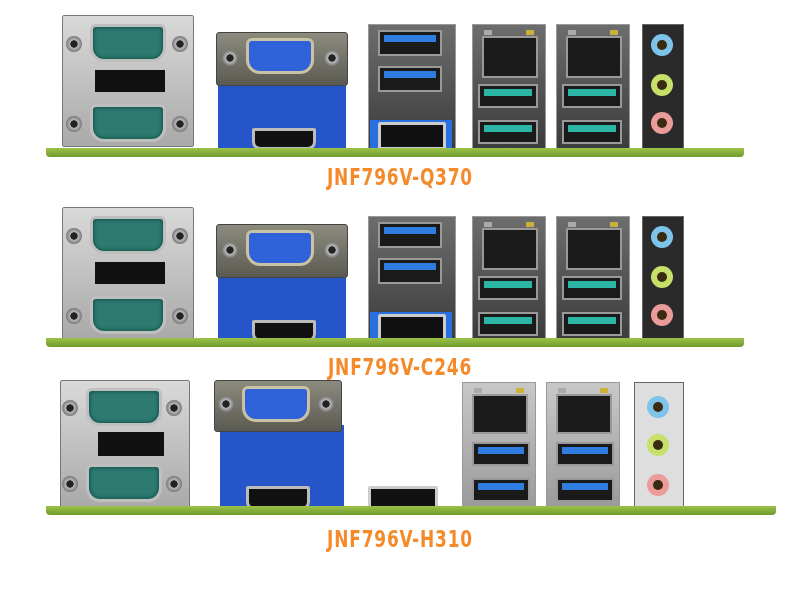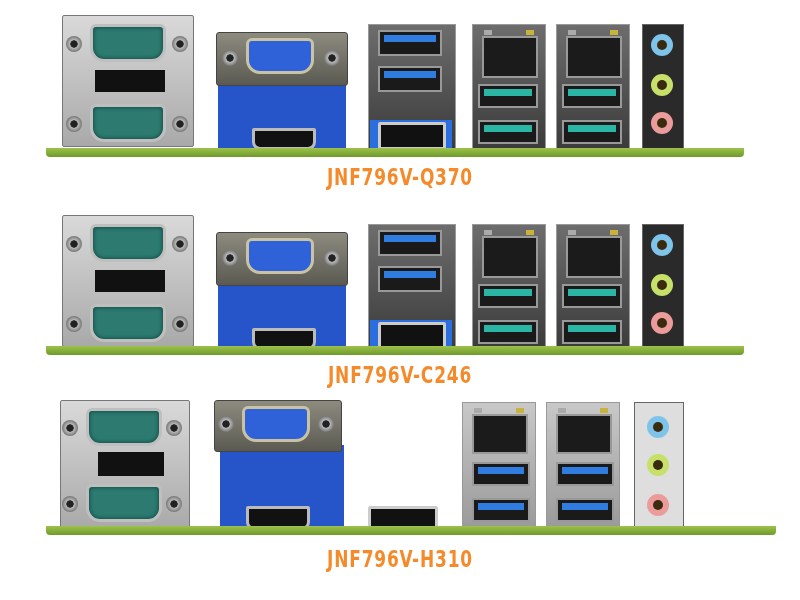--- a/index.html
+++ b/index.html
@@ -83,21 +83,21 @@
 
   <div class="audio" style="left:642px;top:24px;width:40px;height:126px;"></div>
   <div class="jack" style="left:651px;top:34px;background:#7ec3ea;"></div>
   <div class="jack" style="left:651px;top:74px;background:#c6e06a;"></div>
   <div class="jack" style="left:651px;top:112px;background:#ec9b9b;"></div>
 
   <div class="pcb" style="left:46px;top:148px;width:698px;"></div>
   <div class="label" style="top:164px;">JNF796V-Q370</div>
 </div>
 
-<div class="board" style="top:200px;height:200px;">
+<div class="board" style="top:192px;height:200px;">
   <div class="plate" style="left:62px;top:15px;width:130px;height:130px;"></div>
   <div class="screw" style="left:66px;top:36px;"></div>
   <div class="screw" style="left:172px;top:36px;"></div>
   <div class="dsub" style="left:90px;top:24px;width:70px;height:32px;"></div>
   <div class="gap" style="left:95px;top:70px;width:70px;height:22px;"></div>
   <div class="screw" style="left:66px;top:116px;"></div>
   <div class="screw" style="left:172px;top:116px;"></div>
   <div class="dsub" style="left:90px;top:104px;width:70px;height:32px;"></div>
 
   <div class="bluebody" style="left:218px;top:80px;width:128px;height:70px;"></div>
@@ -141,21 +141,21 @@
 
   <div class="audio" style="left:642px;top:24px;width:40px;height:126px;"></div>
   <div class="jack" style="left:651px;top:34px;background:#7ec3ea;"></div>
   <div class="jack" style="left:651px;top:74px;background:#c6e06a;"></div>
   <div class="jack" style="left:651px;top:112px;background:#ec9b9b;"></div>
 
   <div class="pcb" style="left:46px;top:146px;width:698px;"></div>
   <div class="label" style="top:162px;">JNF796V-C246</div>
 </div>
 
-<div class="board" style="top:390px;height:210px;">
+<div class="board" style="top:370px;height:210px;">
   <div class="plate" style="left:60px;top:10px;width:128px;height:128px;"></div>
   <div class="screw" style="left:62px;top:30px;"></div>
   <div class="screw" style="left:166px;top:30px;"></div>
   <div class="dsub" style="left:86px;top:18px;width:70px;height:32px;"></div>
   <div class="gap" style="left:98px;top:62px;width:66px;height:24px;"></div>
   <div class="screw" style="left:62px;top:106px;"></div>
   <div class="screw" style="left:166px;top:106px;"></div>
   <div class="dsub" style="left:86px;top:94px;width:70px;height:32px;"></div>
 
   <div class="bluebody" style="left:220px;top:55px;width:124px;height:84px;"></div>

